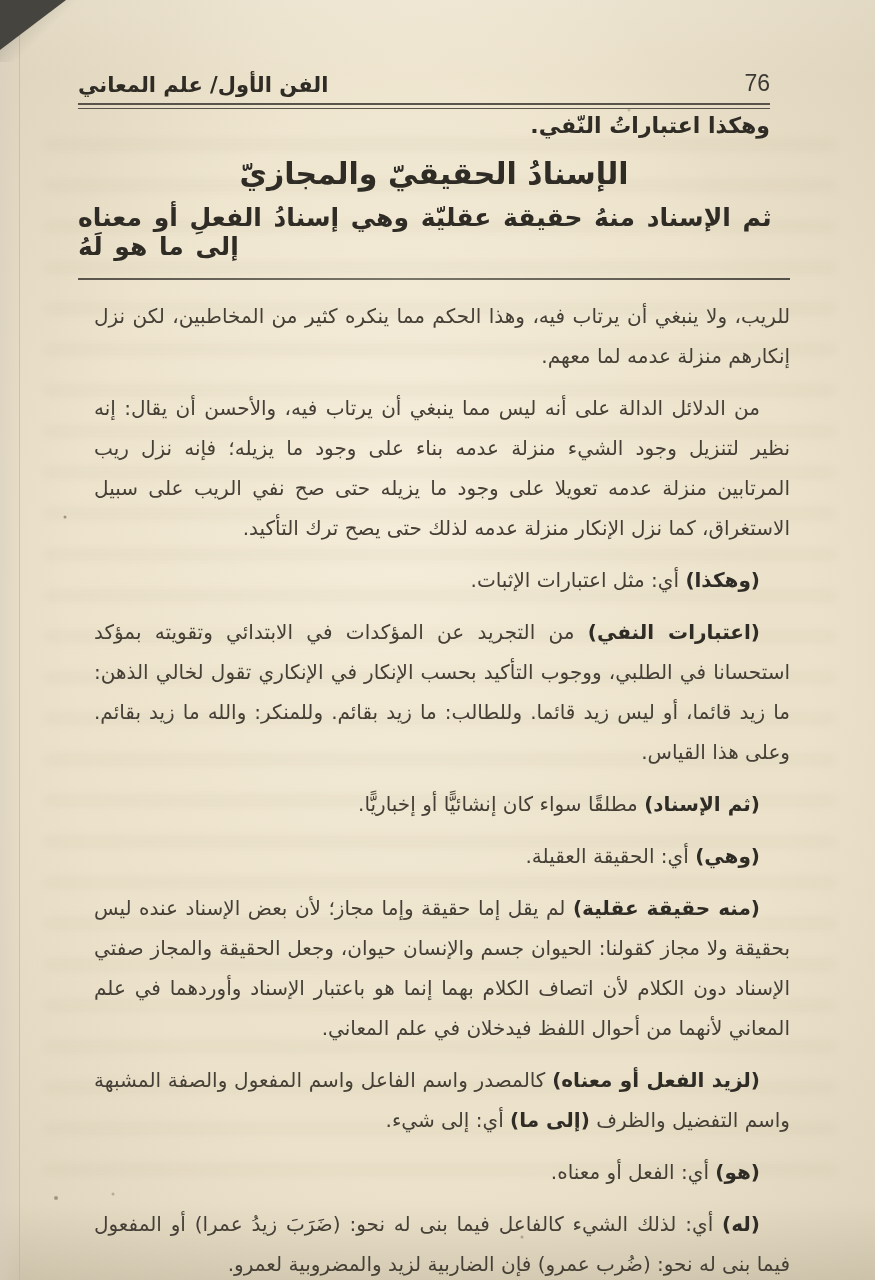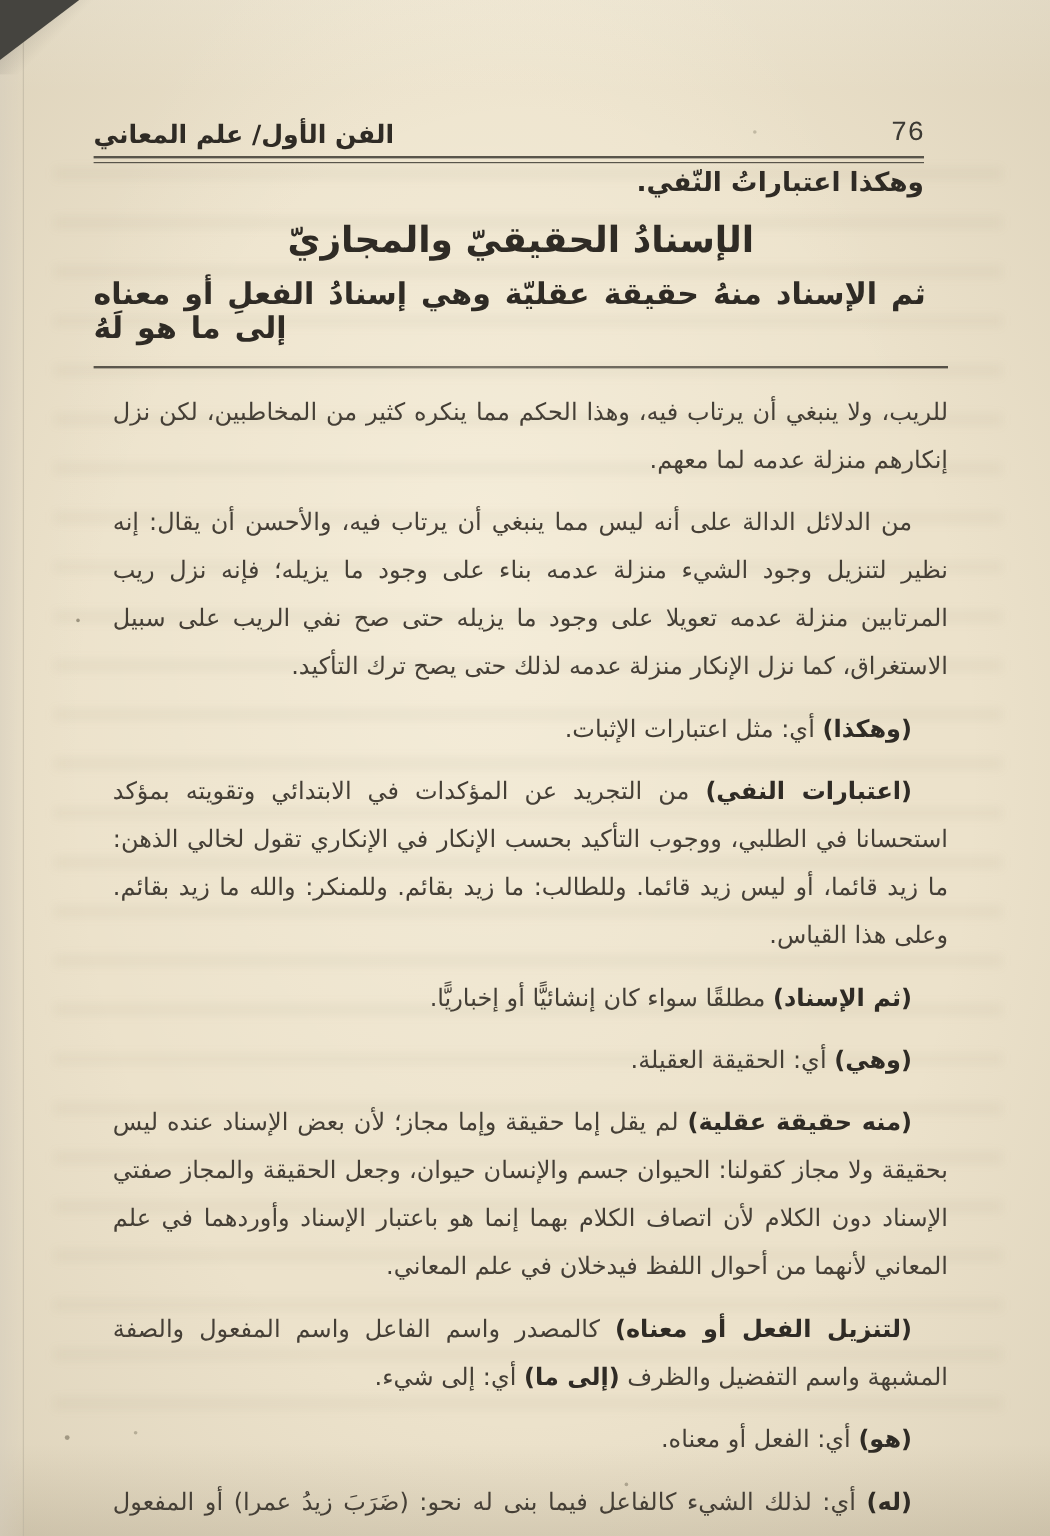--- a/index.html
+++ b/index.html
@@ -56,28 +56,27 @@
     position:absolute;inset:0;
     padding:70px 85px 0 78px;
     box-sizing:border-box;
     direction:rtl;
     color:var(--ink);
   }
   .header-row{
     display:flex;justify-content:space-between;align-items:flex-end;
     direction:ltr;
     margin-right:20px;
-    margin-top:28px;
   }
   .section-title{
     font-size:21px;font-weight:bold;color:var(--ink-bold);
     direction:rtl;letter-spacing:0.3px;
   }
   .page-number{
-    font-family:Liberation Mono, monospace;
+    font-family:Liberation Sans, sans-serif;
     font-size:23px;color:#3c3a34;
   }
   .header-rule{
     margin-top:6px;margin-right:20px;height:3px;
     border-top:2px solid var(--rule);
     border-bottom:1px solid var(--rule);
     opacity:0.92;
   }
   .matn-opening{
     margin-top:4px;margin-right:20px;
@@ -133,17 +132,17 @@
   <div class="separator-rule"></div>
 
   <div class="commentary">
       <p><span>للريب، ولا ينبغي أن يرتاب فيه، وهذا الحكم مما ينكره كثير من المخاطبين، لكن نزل إنكارهم منزلة عدمه لما معهم.</span></p>
       <p class="indent"><span>من الدلائل الدالة على أنه ليس مما ينبغي أن يرتاب فيه، والأحسن أن يقال: إنه نظير لتنزيل وجود الشيء منزلة عدمه بناء على وجود ما يزيله؛ فإنه نزل ريب المرتابين منزلة عدمه تعويلا على وجود ما يزيله حتى صح نفي الريب على سبيل الاستغراق، كما نزل الإنكار منزلة عدمه لذلك حتى يصح ترك التأكيد.</span></p>
       <p class="indent"><span class="lead">(وهكذا)</span><span> أي: مثل اعتبارات الإثبات.</span></p>
       <p class="indent"><span class="lead">(اعتبارات النفي)</span><span> من التجريد عن المؤكدات في الابتدائي وتقويته بمؤكد استحسانا في الطلبي، ووجوب التأكيد بحسب الإنكار في الإنكاري تقول لخالي الذهن: ما زيد قائما، أو ليس زيد قائما. وللطالب: ما زيد بقائم. وللمنكر: والله ما زيد بقائم. وعلى هذا القياس.</span></p>
       <p class="indent"><span class="lead">(ثم الإسناد)</span><span> مطلقًا سواء كان إنشائيًّا أو إخباريًّا.</span></p>
       <p class="indent"><span class="lead">(وهي)</span><span> أي: الحقيقة العقيلة.</span></p>
       <p class="indent"><span class="lead">(منه حقيقة عقلية)</span><span> لم يقل إما حقيقة وإما مجاز؛ لأن بعض الإسناد عنده ليس بحقيقة ولا مجاز كقولنا: الحيوان جسم والإنسان حيوان، وجعل الحقيقة والمجاز صفتي الإسناد دون الكلام لأن اتصاف الكلام بهما إنما هو باعتبار الإسناد وأوردهما في علم المعاني لأنهما من أحوال اللفظ فيدخلان في علم المعاني.</span></p>
-      <p class="indent"><span class="lead">(لتنزيل الفعل أو معناه)</span><span> كالمصدر واسم الفاعل واسم المفعول والصفة المشبهة واسم التفضيل والظرف </span><span class="lead">(إلى ما)</span><span> أي: إلى شيء.</span></p>
+      <p class="indent"><span class="lead">(لزيد الفعل أو معناه)</span><span> كالمصدر واسم الفاعل واسم المفعول والصفة المشبهة واسم التفضيل والظرف </span><span class="lead">(إلى ما)</span><span> أي: إلى شيء.</span></p>
       <p class="indent"><span class="lead">(هو)</span><span> أي: الفعل أو معناه.</span></p>
       <p class="indent"><span class="lead">(له)</span><span> أي: لذلك الشيء كالفاعل فيما بنى له نحو: (ضَرَبَ زيدُ عمرا) أو المفعول فيما بنى له نحو: (ضُرب عمرو) فإن الضاربية لزيد والمضروبية لعمرو.</span></p>
     </div>
 </div>
 
 </body></html>

